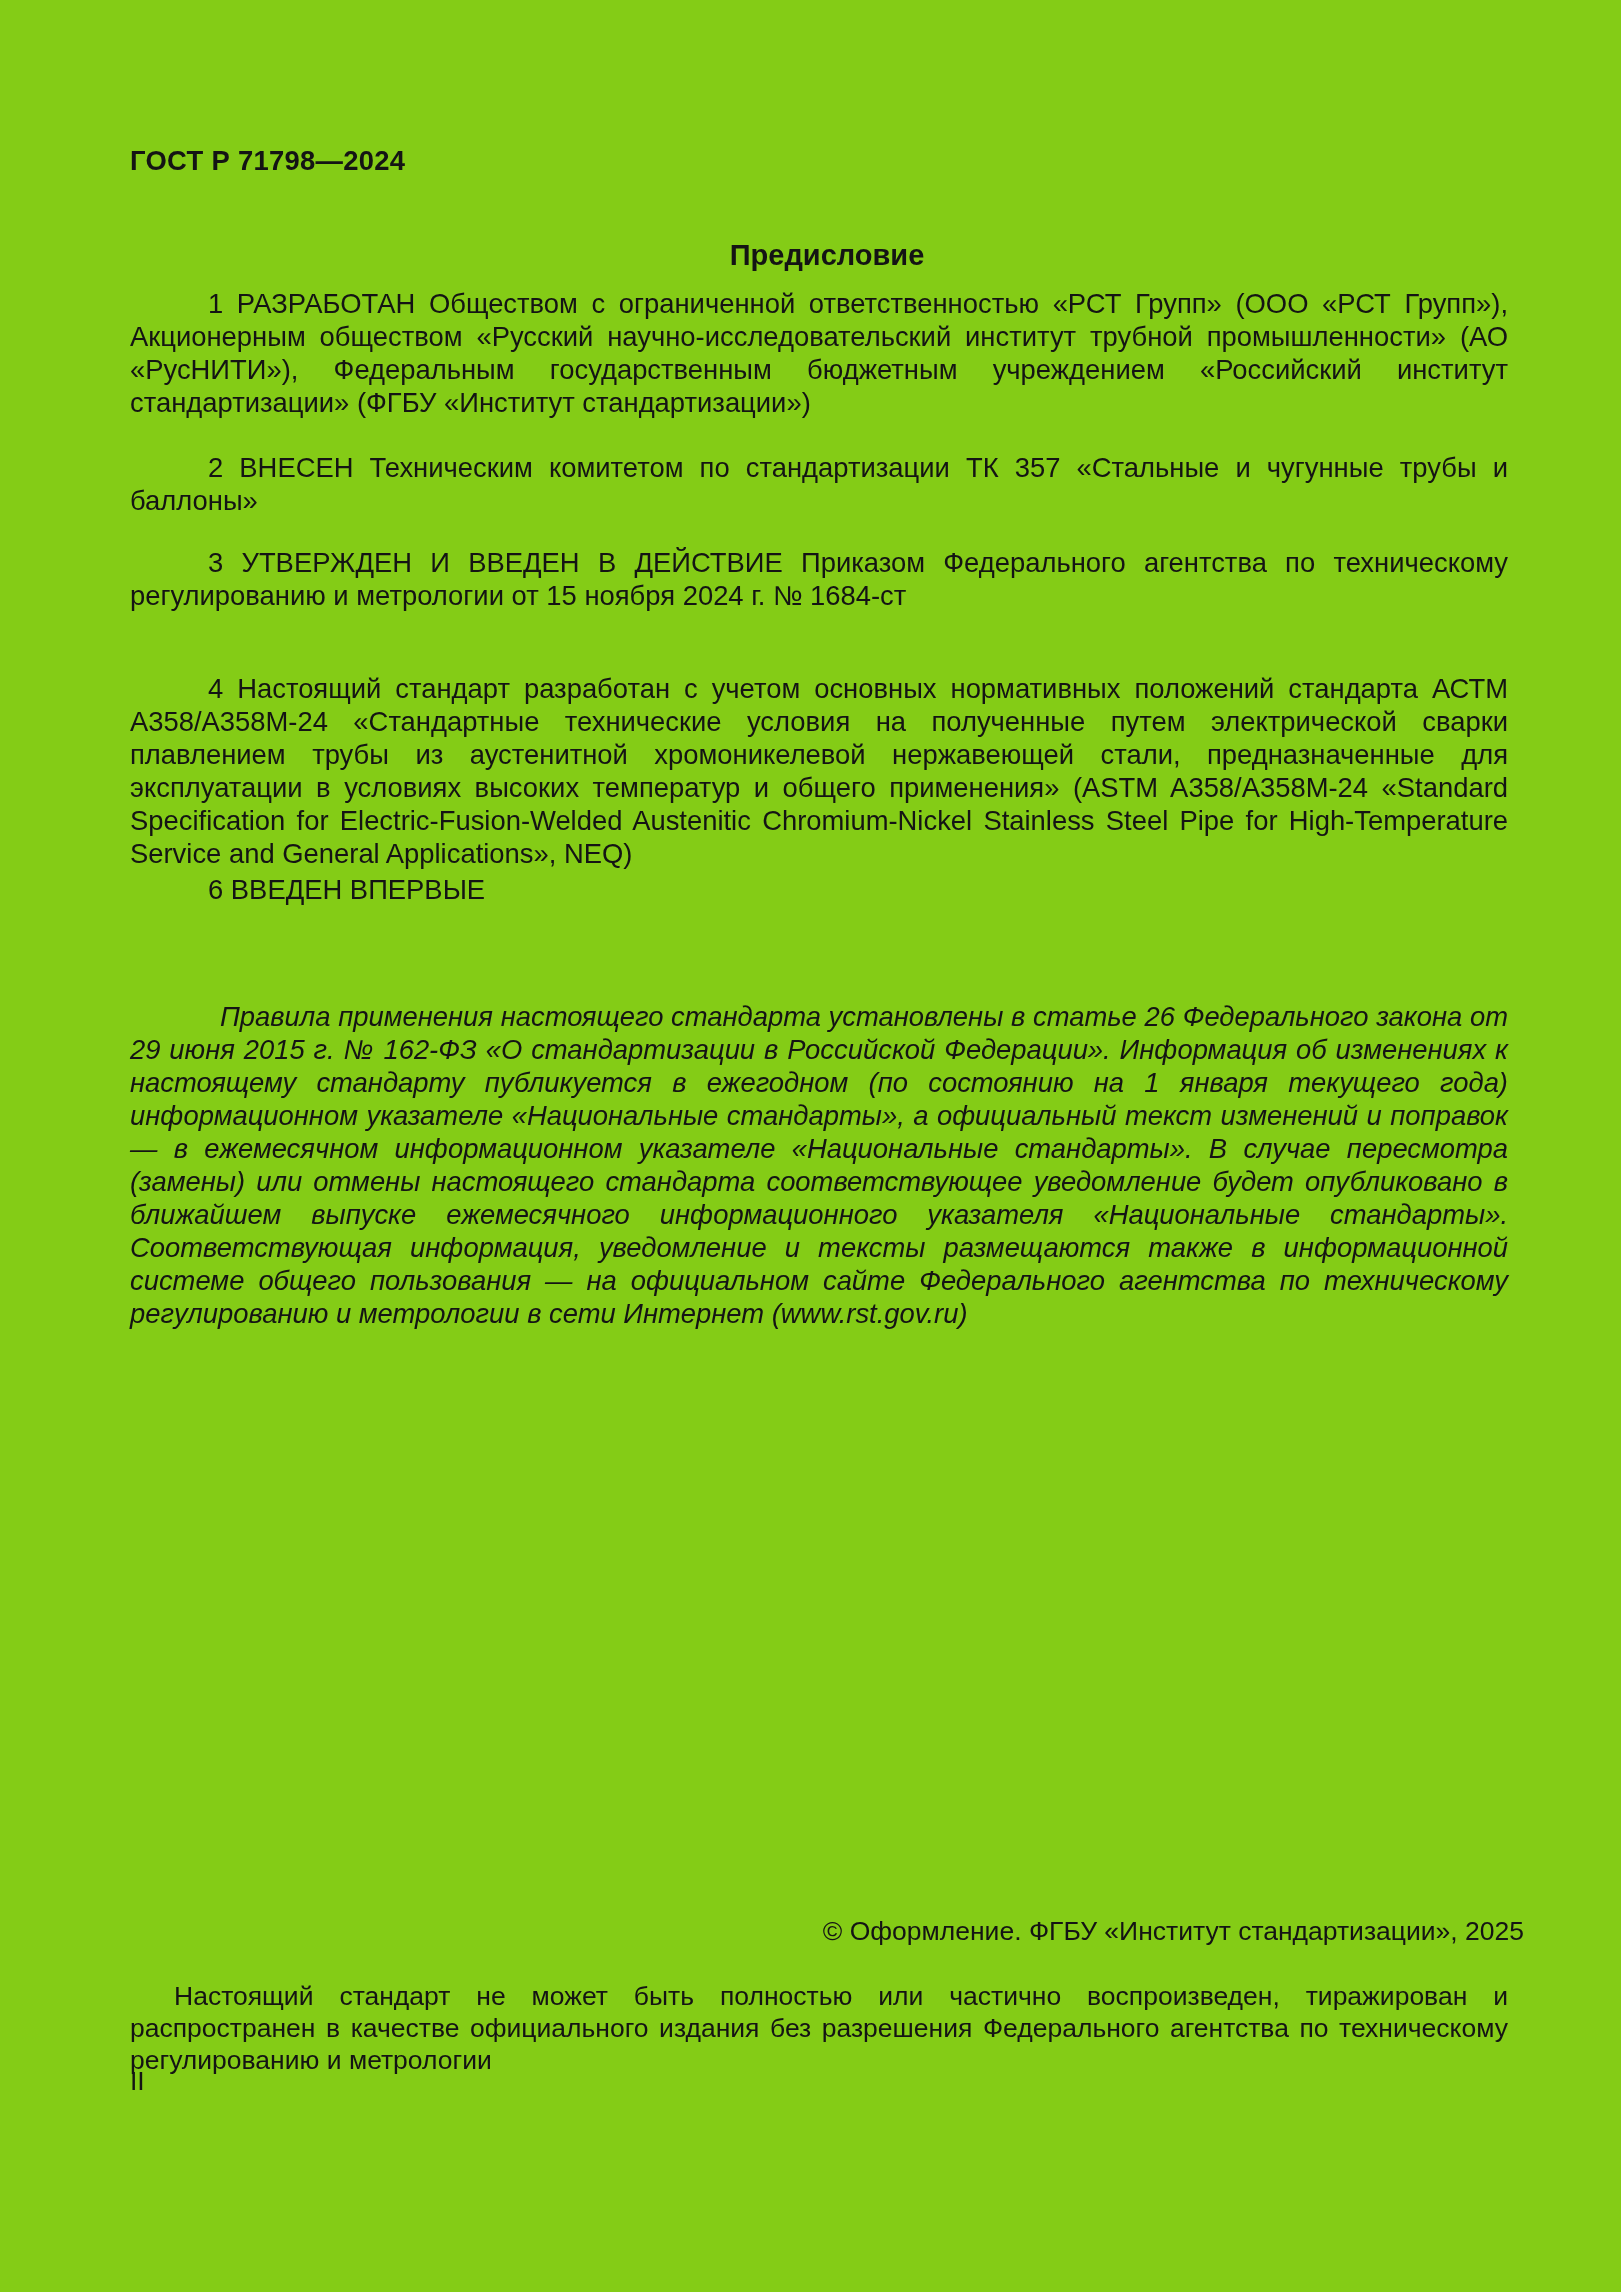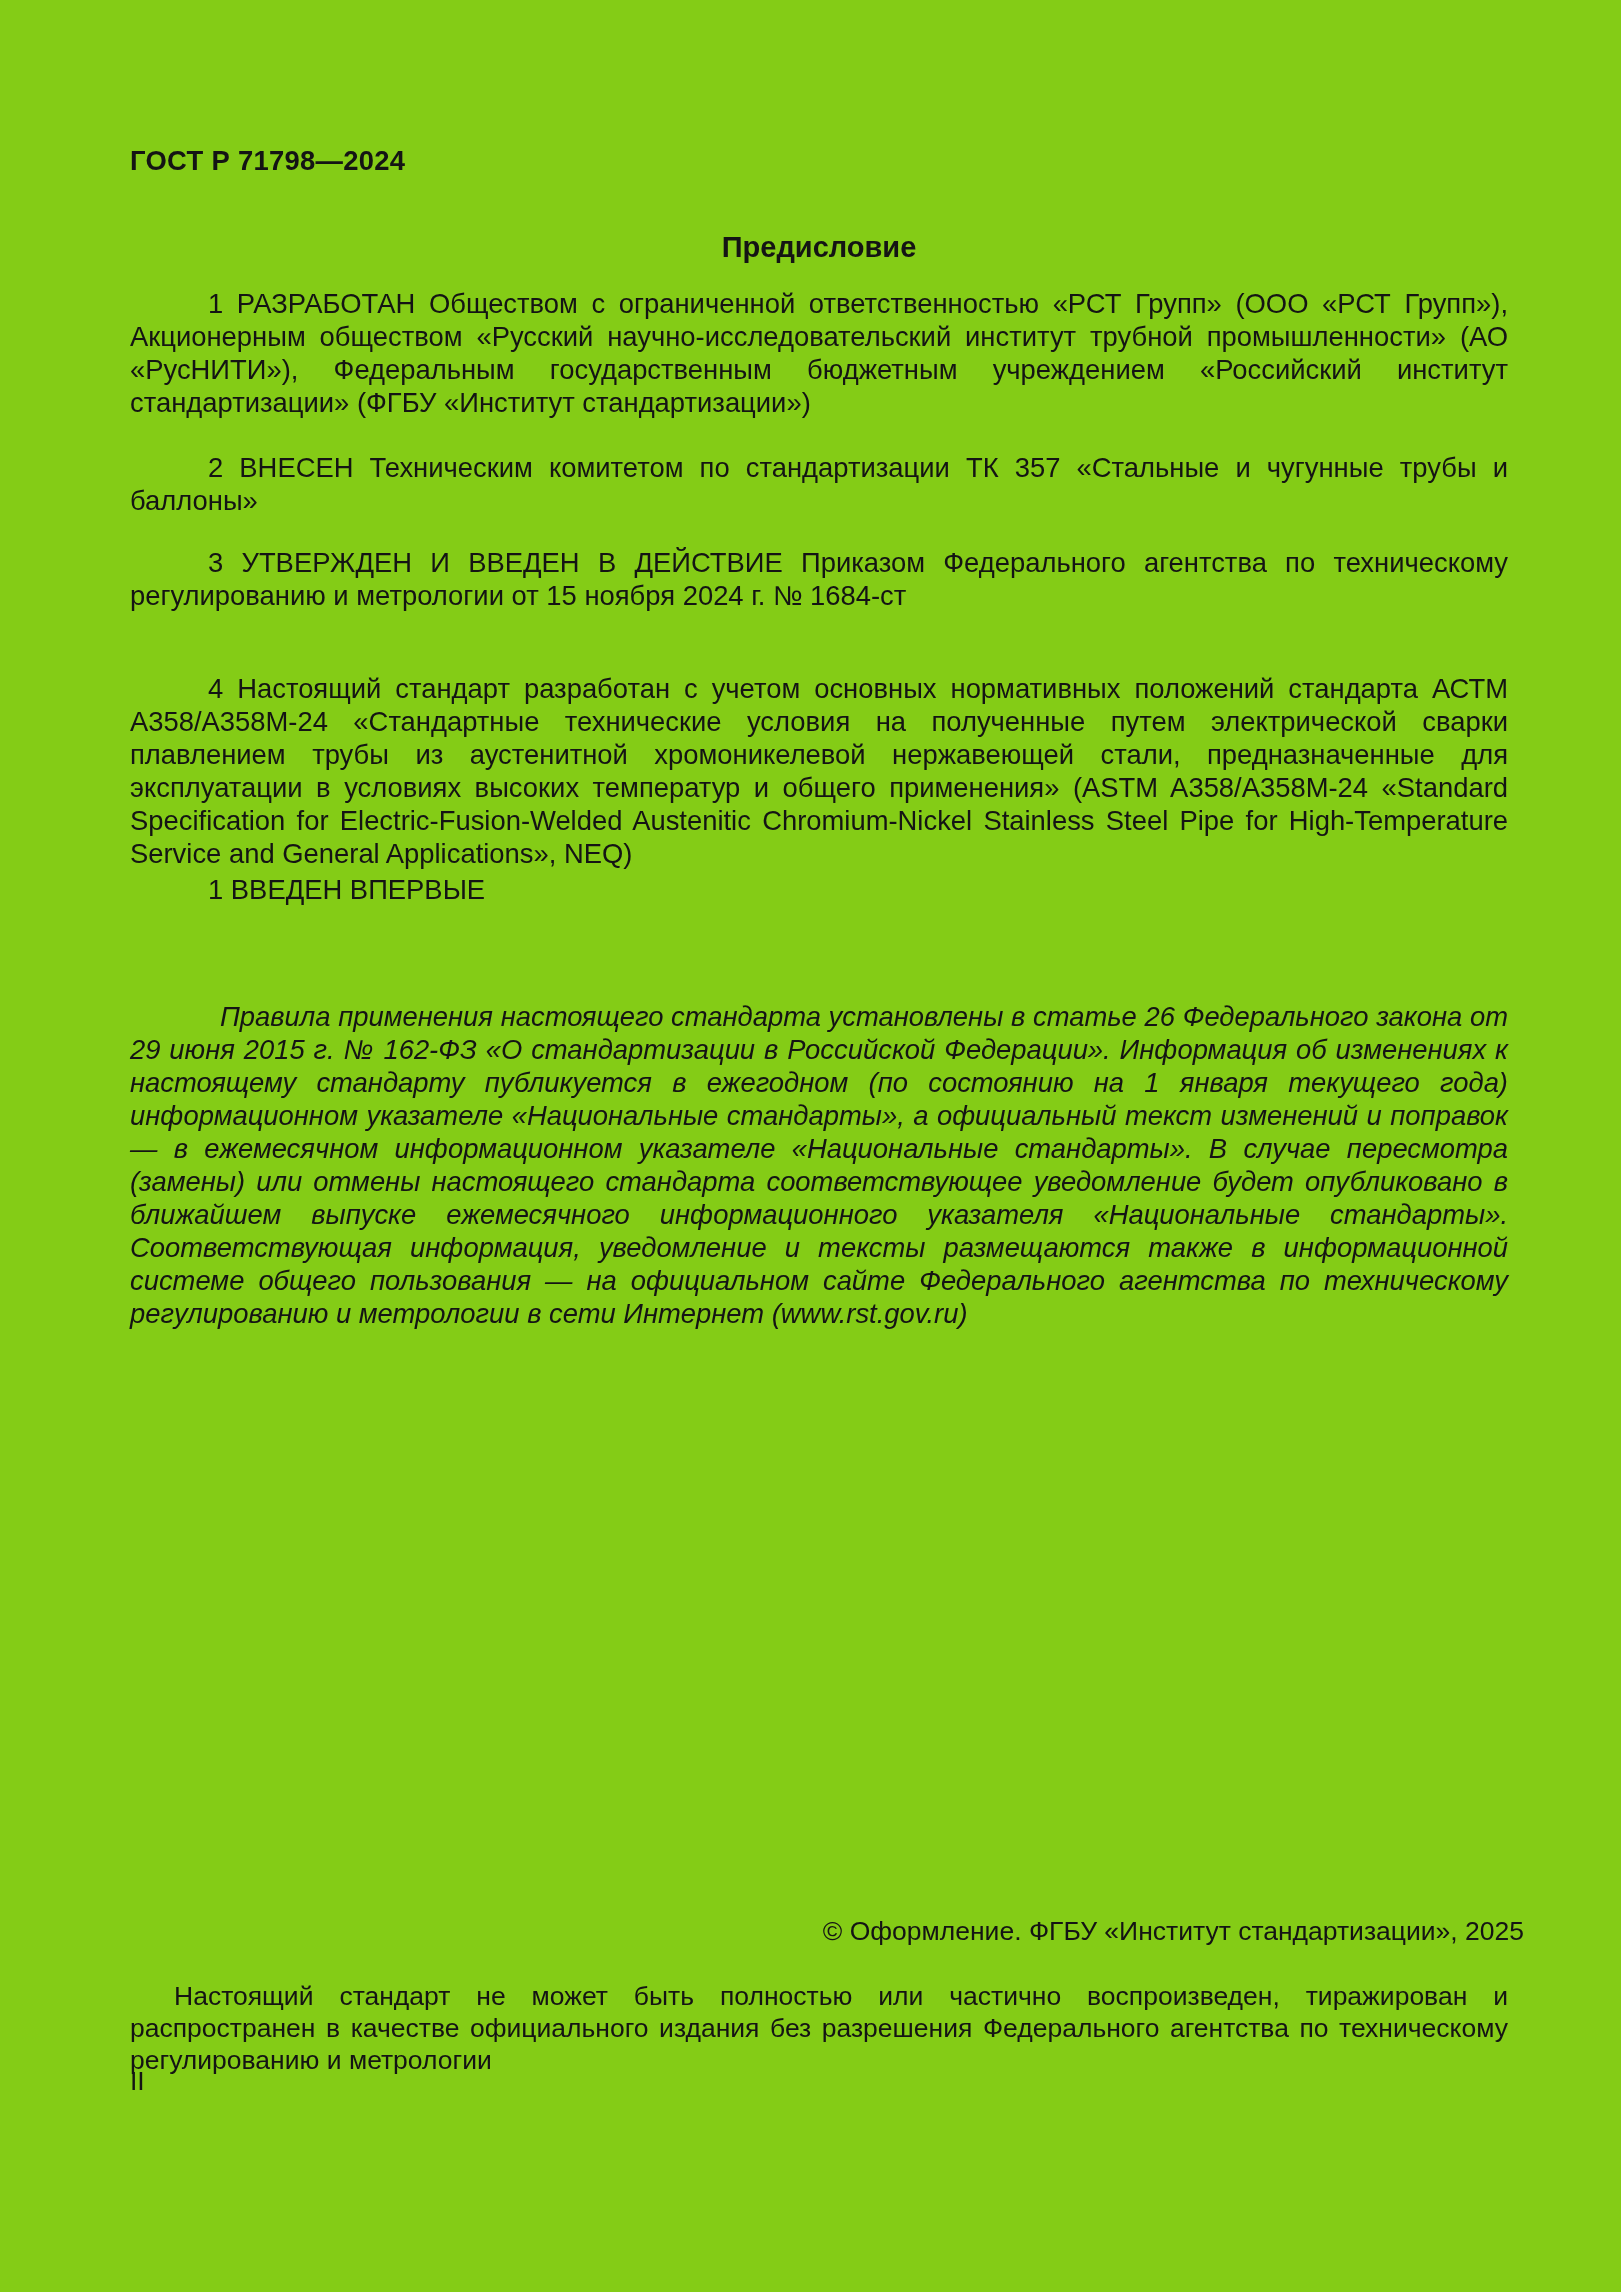--- a/index.html
+++ b/index.html
@@ -23,21 +23,21 @@
     font-size: 27.4px;
     font-weight: bold;
     letter-spacing: 0.3px;
     white-space: nowrap;
   }
   .doc-title {
     position: absolute;
     top: 223px;
     left: 122px;
     width: 1378px;
-    margin: 8px;
+    margin: 16px;
     text-align: center;
     font-size: 29px;
     font-weight: bold;
   }
   .para {
     position: absolute;
     left: 130px;
     width: 1378px;
     margin: 0;
     font-size: 27.4px;
@@ -89,21 +89,21 @@
   <h1 class="doc-title">Предисловие</h1>
 
   <p class="para p1">1 РАЗРАБОТАН Обществом с ограниченной ответственностью «РСТ Групп» (ООО «РСТ Групп»), Акционерным обществом «Русский научно-исследовательский институт трубной промышленности» (АО «РусНИТИ»), Федеральным государственным бюджетным учреждением «Российский институт стандартизации» (ФГБУ «Институт стандартизации»)</p>
 
   <p class="para p2">2 ВНЕСЕН Техническим комитетом по стандартизации ТК 357 «Стальные и чугунные трубы и баллоны»</p>
 
   <p class="para p3">3 УТВЕРЖДЕН И ВВЕДЕН В ДЕЙСТВИЕ Приказом Федерального агентства по техническому регулированию и метрологии от 15 ноября 2024 г. № 1684-ст</p>
 
   <p class="para p4">4 Настоящий стандарт разработан с учетом основных нормативных положений стандарта АСТМ А358/А358М-24 «Стандартные технические условия на полученные путем электрической сварки плавлением трубы из аустенитной хромоникелевой нержавеющей стали, предназначенные для эксплуатации в условиях высоких температур и общего применения» (ASTM A358/A358M-24 «Standard Specification for Electric-Fusion-Welded Austenitic Chromium-Nickel Stainless Steel Pipe for High-Temperature Service and General Applications», NEQ)</p>
 
-  <p class="para p5">1 ВВЕДЕН ВПЕРВЫЕ</p>
+  <p class="para p5">6 ВВЕДЕН ВПЕРВЫЕ</p>
 
   <p class="para legal">Правила применения настоящего стандарта установлены в статье 26 Федерального закона от 29 июня 2015 г. № 162-ФЗ «О стандартизации в Российской Федерации». Информация об изменениях к настоящему стандарту публикуется в ежегодном (по состоянию на 1 января текущего года) информационном указателе «Национальные стандарты», а официальный текст изменений и поправок — в ежемесячном информационном указателе «Национальные стандарты». В случае пересмотра (замены) или отмены настоящего стандарта соответствующее уведомление будет опубликовано в ближайшем выпуске ежемесячного информационного указателя «Национальные стандарты». Соответствующая информация, уведомление и тексты размещаются также в информационной системе общего пользования — на официальном сайте Федерального агентства по техническому регулированию и метрологии в сети Интернет (www.rst.gov.ru)</p>
 
   <p class="copyright">© Оформление. ФГБУ «Институт стандартизации», 2025</p>
 
   <p class="para repro">Настоящий стандарт не может быть полностью или частично воспроизведен, тиражирован и распространен в качестве официального издания без разрешения Федерального агентства по техническому регулированию и метрологии</p>
 
   <div class="pagenum">II</div>
 
 </div>

